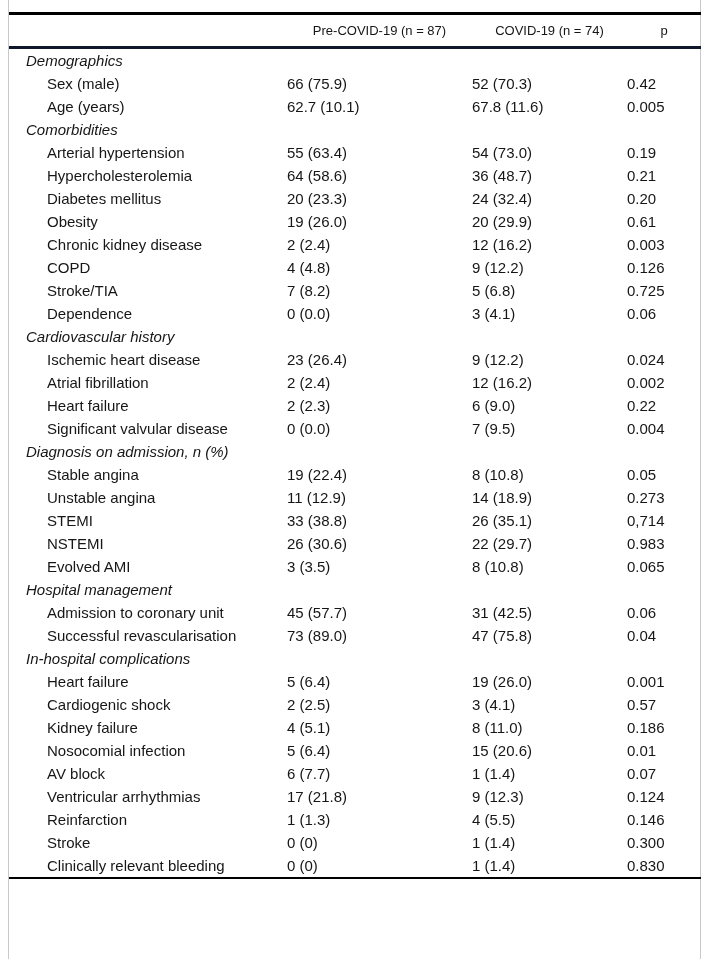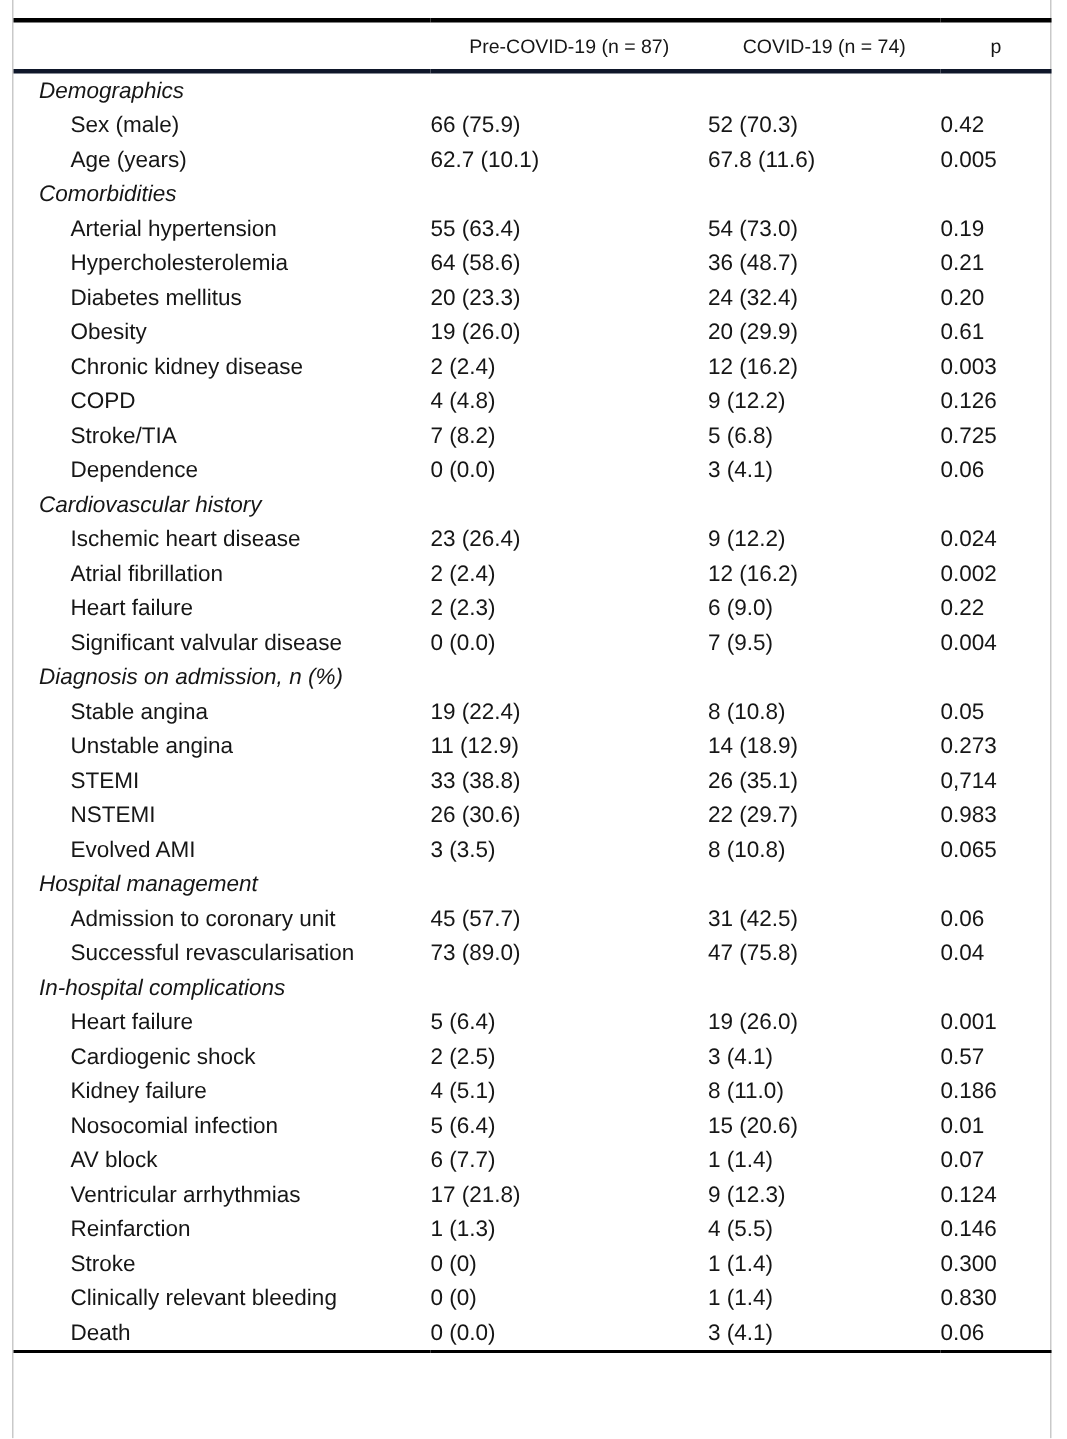--- a/index.html
+++ b/index.html
@@ -283,22 +283,16 @@
             <td>0 (0)</td>
             <td>1 (1.4)</td>
             <td>0.300</td>
           </tr>
           <tr>
             <td class="label-cell">Clinically relevant bleeding</td>
             <td>0 (0)</td>
             <td>1 (1.4)</td>
             <td>0.830</td>
           </tr>
-          <tr>
-            <td class="label-cell">Death</td>
-            <td>0 (0.0)</td>
-            <td>3 (4.1)</td>
-            <td>0.06</td>
-          </tr>
         </tbody>
     </table>
   </div>
 </div>
 
 </body></html>

